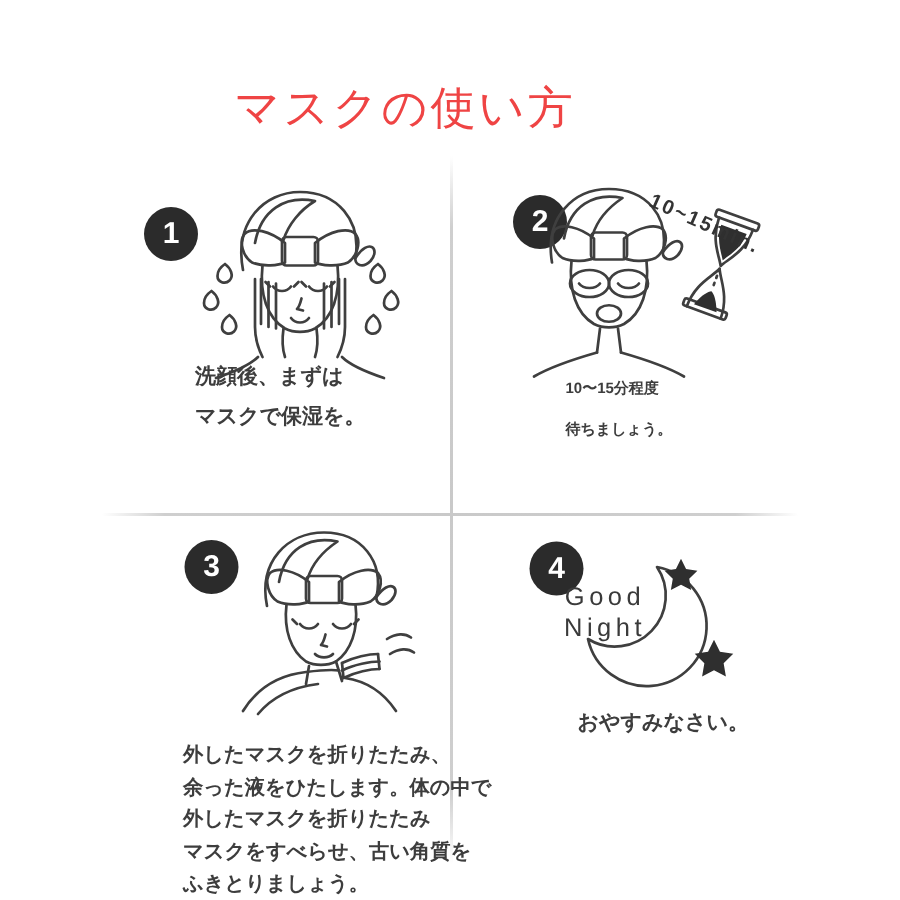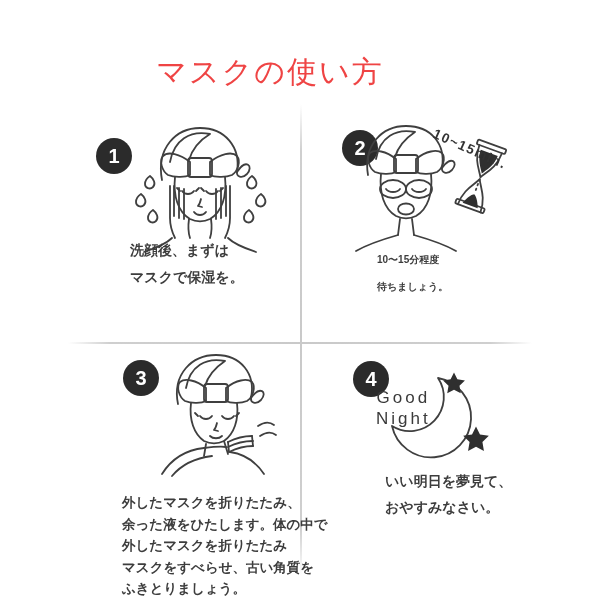--- a/index.html
+++ b/index.html
@@ -200,17 +200,16 @@
   <svg class="illo illo-4" width="115" height="105" viewBox="0 0 115 105">
     <path class="ln" d="M58,8 A40,40 0 1 1 12,56 A34,34 0 0 0 58,8 Z"></path>
     <path class="fl" transform="translate(74,14) scale(1.15)" d="M0,-10 L2.94,-4.05 L9.51,-3.09 L4.76,1.55 L5.88,8.09 L0,5 L-5.88,8.09 L-4.76,1.55 L-9.51,-3.09 L-2.94,-4.05 Z"></path>
     <path class="fl" transform="translate(96,70) scale(1.35)" d="M0,-10 L2.94,-4.05 L9.51,-3.09 L4.76,1.55 L5.88,8.09 L0,5 L-5.88,8.09 L-4.76,1.55 L-9.51,-3.09 L-2.94,-4.05 Z"></path>
   </svg>
   <div class="goodnight">
     <div>Good</div>
     <div>Night</div>
   </div>
   <div class="caption cap-4">
-    <div>いい明日を夢見て、</div>
     <div>おやすみなさい。</div>
   </div>
 
 </div>
 
 </body></html>

